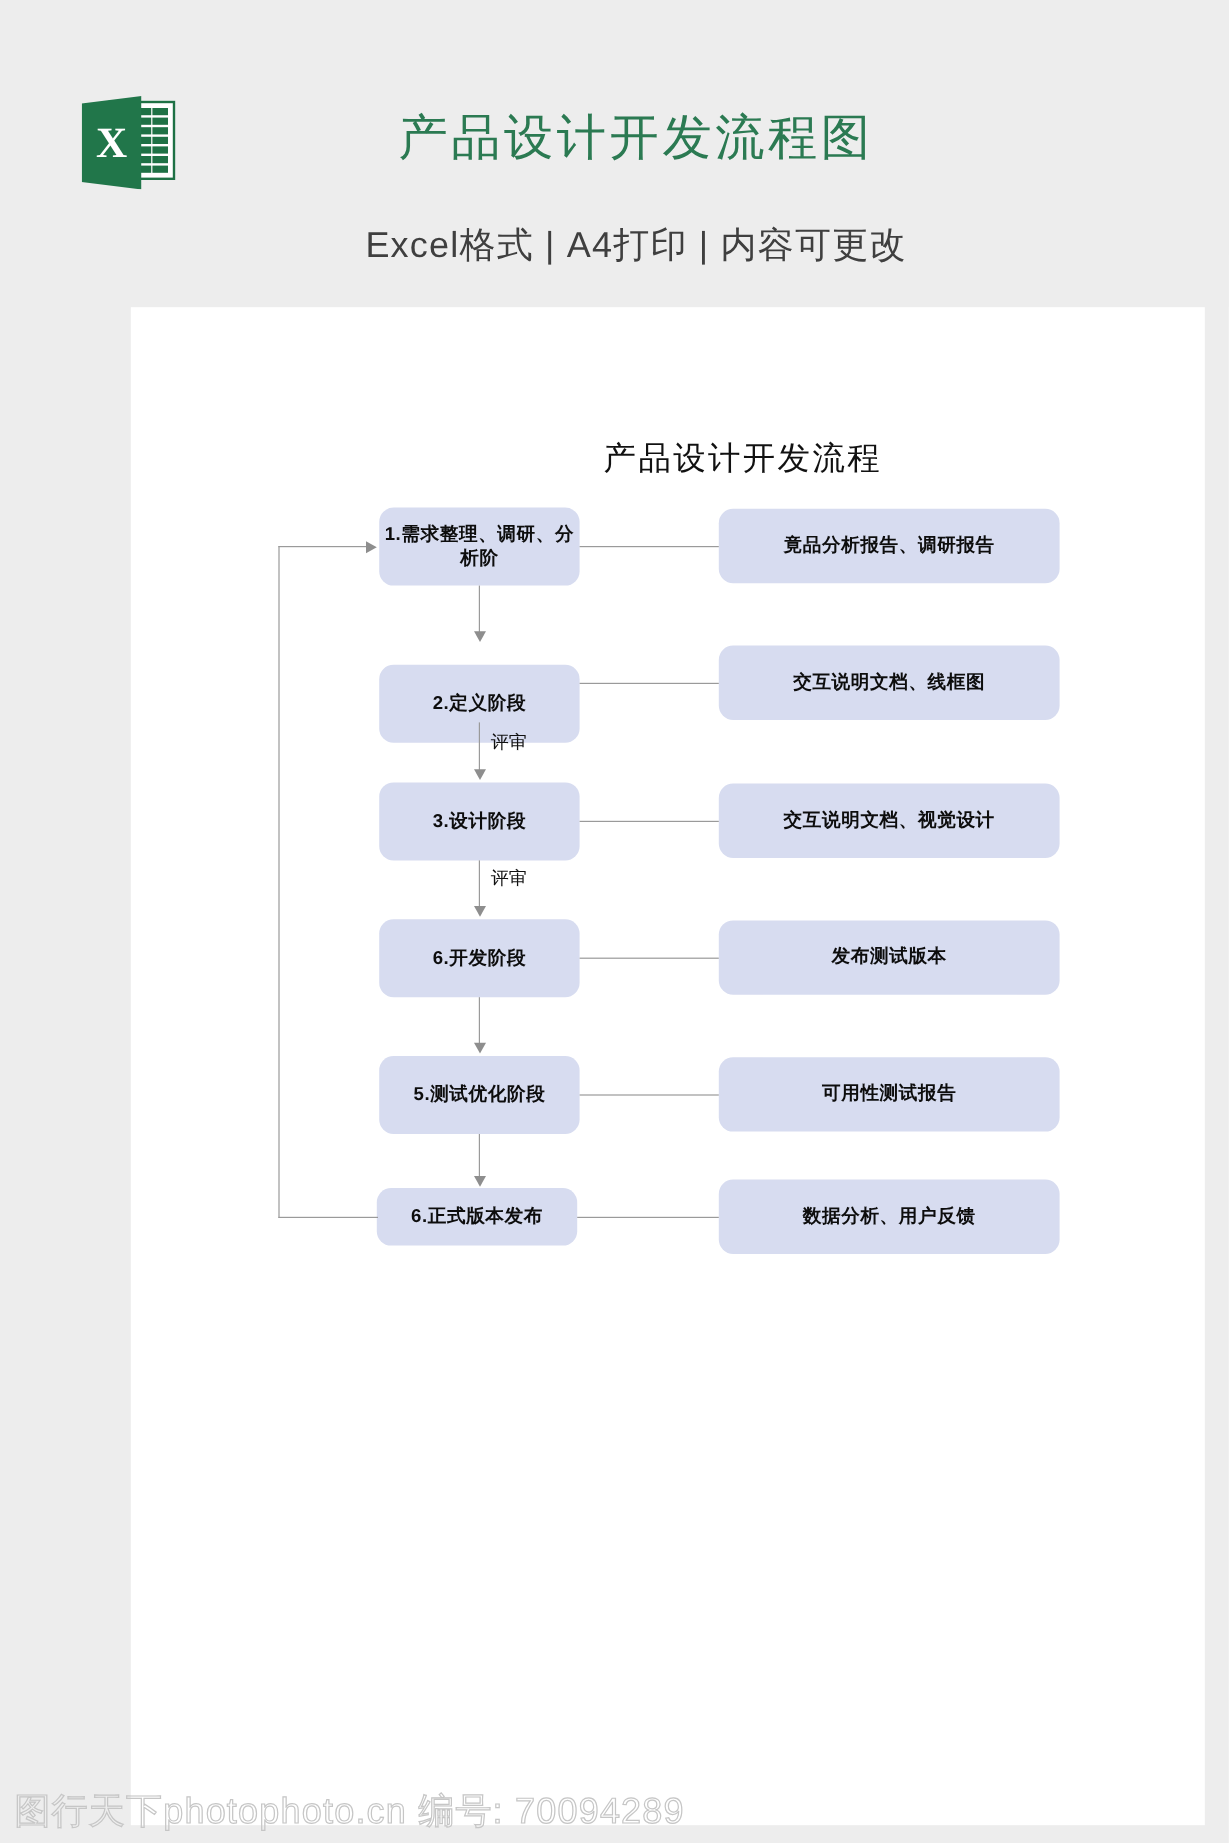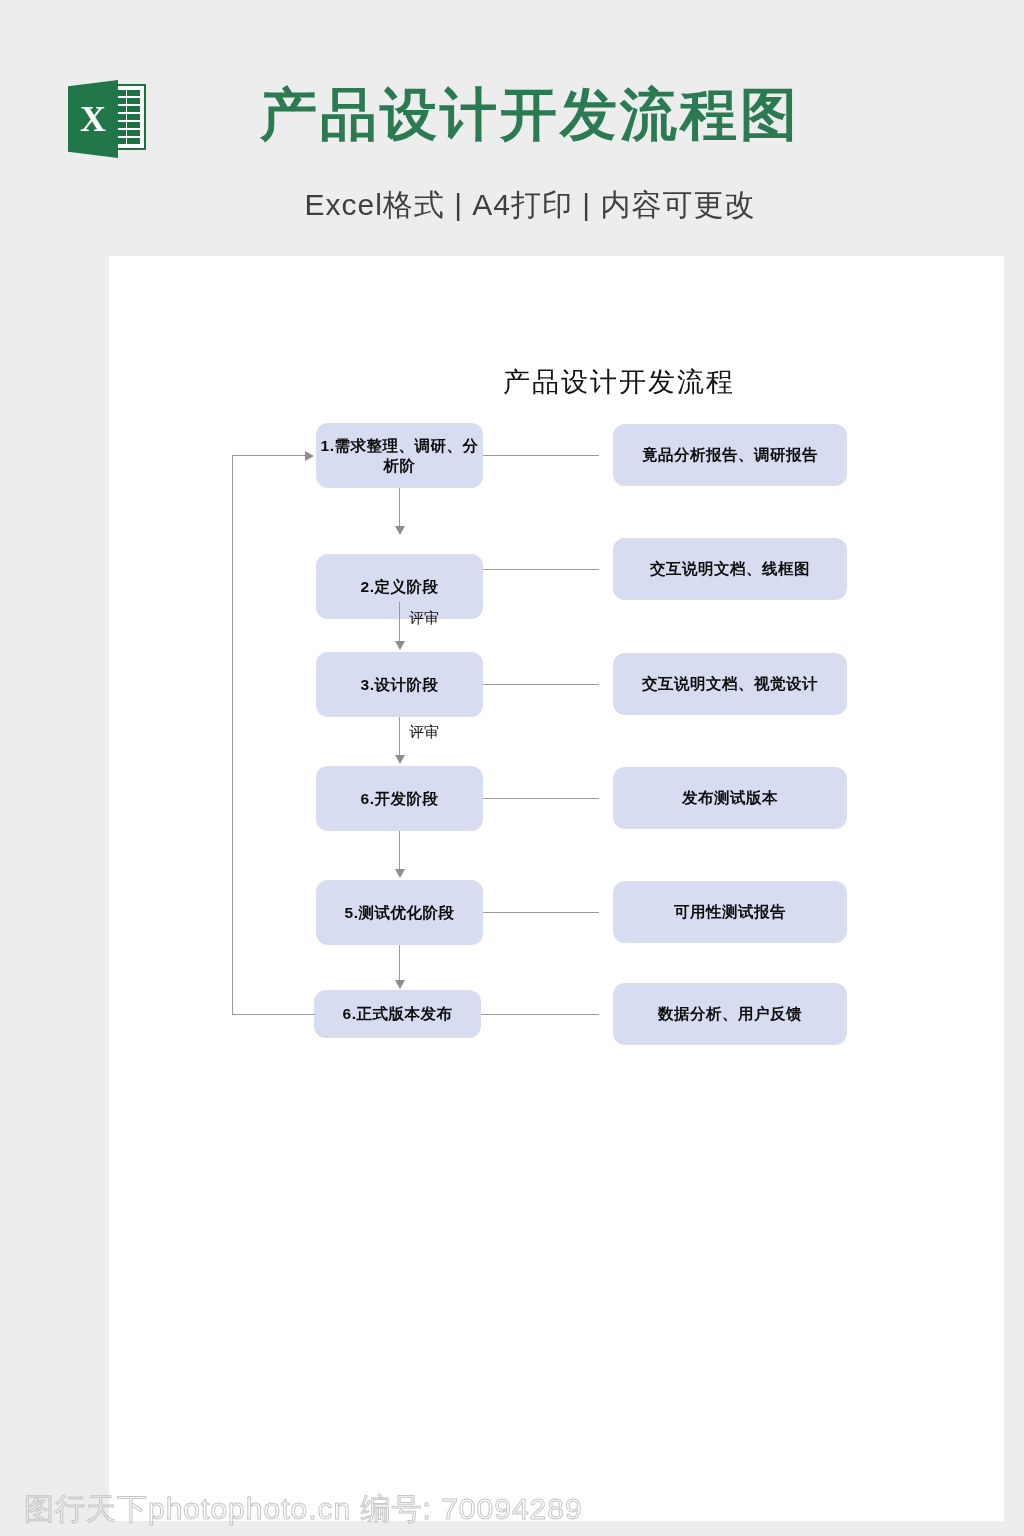--- a/index.html
+++ b/index.html
@@ -81,22 +81,22 @@
     justify-content: center;
     letter-spacing: 0;
   }
   #header-title {
     position: absolute;
     left: 180px;
     top: 82px;
     width: 700px;
     text-align: center;
     color: #2b7a52;
-    font-size: 57px;
-    font-weight: bold;
+    font-size: 41px;
+    font-weight: normal;
     letter-spacing: 3px;
     line-height: 64px;
     white-space: nowrap;
   }
   #header-subtitle {
     position: absolute;
     left: 180px;
     top: 155px;
     width: 700px;
     text-align: center;
@@ -142,21 +142,21 @@
     justify-content: center;
     font-size: 15.5px;
     font-weight: bold;
     color: #0d0d0d;
     letter-spacing: 0.5px;
     box-sizing: border-box;
     text-align: center;
     line-height: 1.25;
   }
   .node.stage  { left: 207px; width: 167px; height: 65px; }
-  .node.output { left: 504px; width: 234px; height: 62px; }
+  .node.output { left: 490px; width: 284px; height: 62px; }
   .node.stage.short { left: 205px; width: 167px; height: 48px; }
 
   .hline {
     position: absolute;
     height: 1px;
     background: #9a9a9a;
   }
   .vline {
     position: absolute;
     width: 1px;
@@ -182,21 +182,21 @@
     position: absolute;
     font-family: "Liberation Serif", "DejaVu Serif", serif;
     font-size: 15px;
     color: #111111;
     white-space: nowrap;
   }
 
   
   #watermark {
     position: absolute;
-    left: 24px;
+    left: 12px;
     top: 1489px;
     font-size: 30px;
     color: transparent;
     -webkit-text-stroke: 1px #c6c6c6;
     letter-spacing: 1px;
     white-space: nowrap;
     font-family: "Liberation Sans", "DejaVu Sans", sans-serif;
   }
 </style>
 </head>

